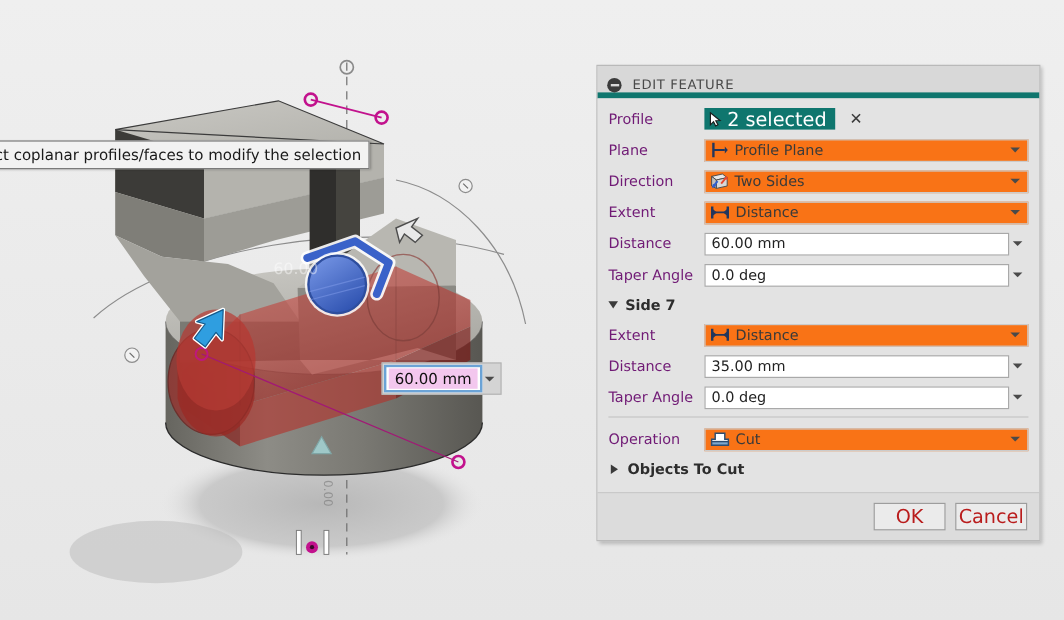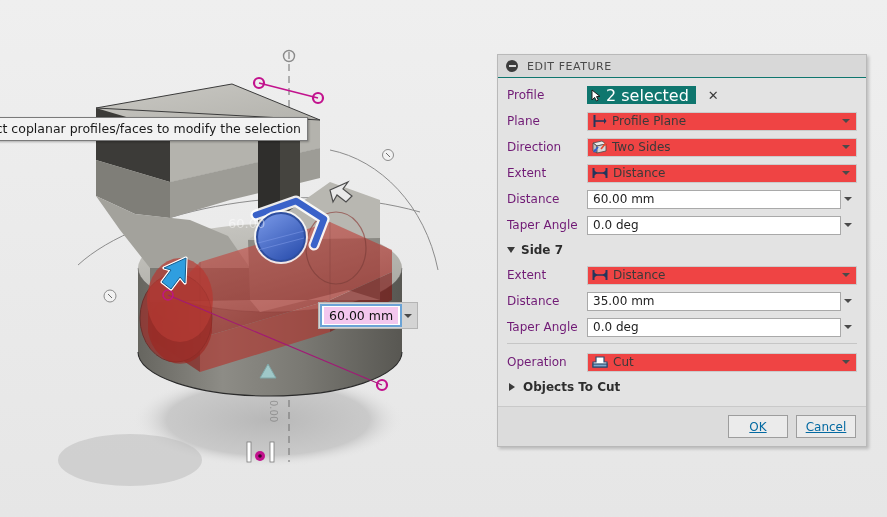--- a/index.html
+++ b/index.html
@@ -44,41 +44,41 @@
   }
 
   
   #panel{
     position:absolute;left:497px;top:54px;width:368px;
     background:#e3e3e3;
     border:1px solid #b9b9b9;
     box-shadow:2px 2px 3px rgba(0,0,0,.20);
   }
   #panel-header{
-    height:22px;background:#d8d8d8;border-bottom:1px solid #0f766e;
-    display:flex;align-items:center;padding:0 8px;
+    height:22px;background:#d8d8d8;border-bottom:5px solid #0f766e;
+    display:flex;align-items:flex-end;padding:0 8px;
   }
   #panel-header .title{
     font-size:11px;letter-spacing:.55px;color:#4a4a4a;margin-left:9px;
   }
   .collapse-dot{
     width:12px;height:12px;border-radius:50%;background:#3b3b3b;
     display:flex;align-items:center;justify-content:center;flex:none;
   }
   .collapse-dot i{display:block;width:7px;height:1.5px;background:#d8d8d8;}
 
   #panel-body{padding:7px 9px 6px 9px;background:#e3e3e3;}
 
   .row{display:flex;align-items:center;height:20px;margin-bottom:6px;}
   .row .lab{width:80px;flex:none;font-size:12px;color:#701a75;}
   .ctl{flex:1;display:flex;align-items:center;}
 
   
   .combo{
-    flex:1;height:19px;background:#ef4444;border:1px solid #cbcbcb;
+    flex:1;height:19px;background:#f97316;border:1px solid #cbcbcb;
     display:flex;align-items:center;padding:0 4px;box-sizing:border-box;
   }
   .combo .ctext{flex:1;font-size:12px;color:#3a3a3a;margin-left:5px;}
   .caret{
     width:0;height:0;border-left:4px solid transparent;border-right:4px solid transparent;
     border-top:4px solid #4a4a4a;flex:none;margin-right:2px;
   }
   
   .textfield{
     flex:1;height:19px;background:#ffffff;border:1px solid #a9a9a9;
@@ -104,21 +104,21 @@
   .section .stxt{font-size:12px;font-weight:bold;color:#2d2d2d;}
 
   .sep{height:1px;background:#c6c6c6;margin:4px 0 8px 0;}
 
   #panel-footer{
     border-top:1px solid #c9c9c9;background:#dcdcdc;
     padding:8px 10px;display:flex;justify-content:flex-end;gap:8px;
   }
   .btn{
     min-width:58px;height:21px;background:#ebebeb;border:1px solid #9d9d9d;
-    font-size:12px;color:#0369a1;display:flex;align-items:center;justify-content:center;text-decoration:underline;
+    font-size:16px;color:#b91c1c;display:flex;align-items:center;justify-content:center;
   }
 
   .icon{flex:none;display:flex;align-items:center;justify-content:center;}
 </style>
 </head>
 <body>
 
 <div id="viewport">
   <svg width="887" height="517" viewBox="0 0 887 517">
     <defs>

